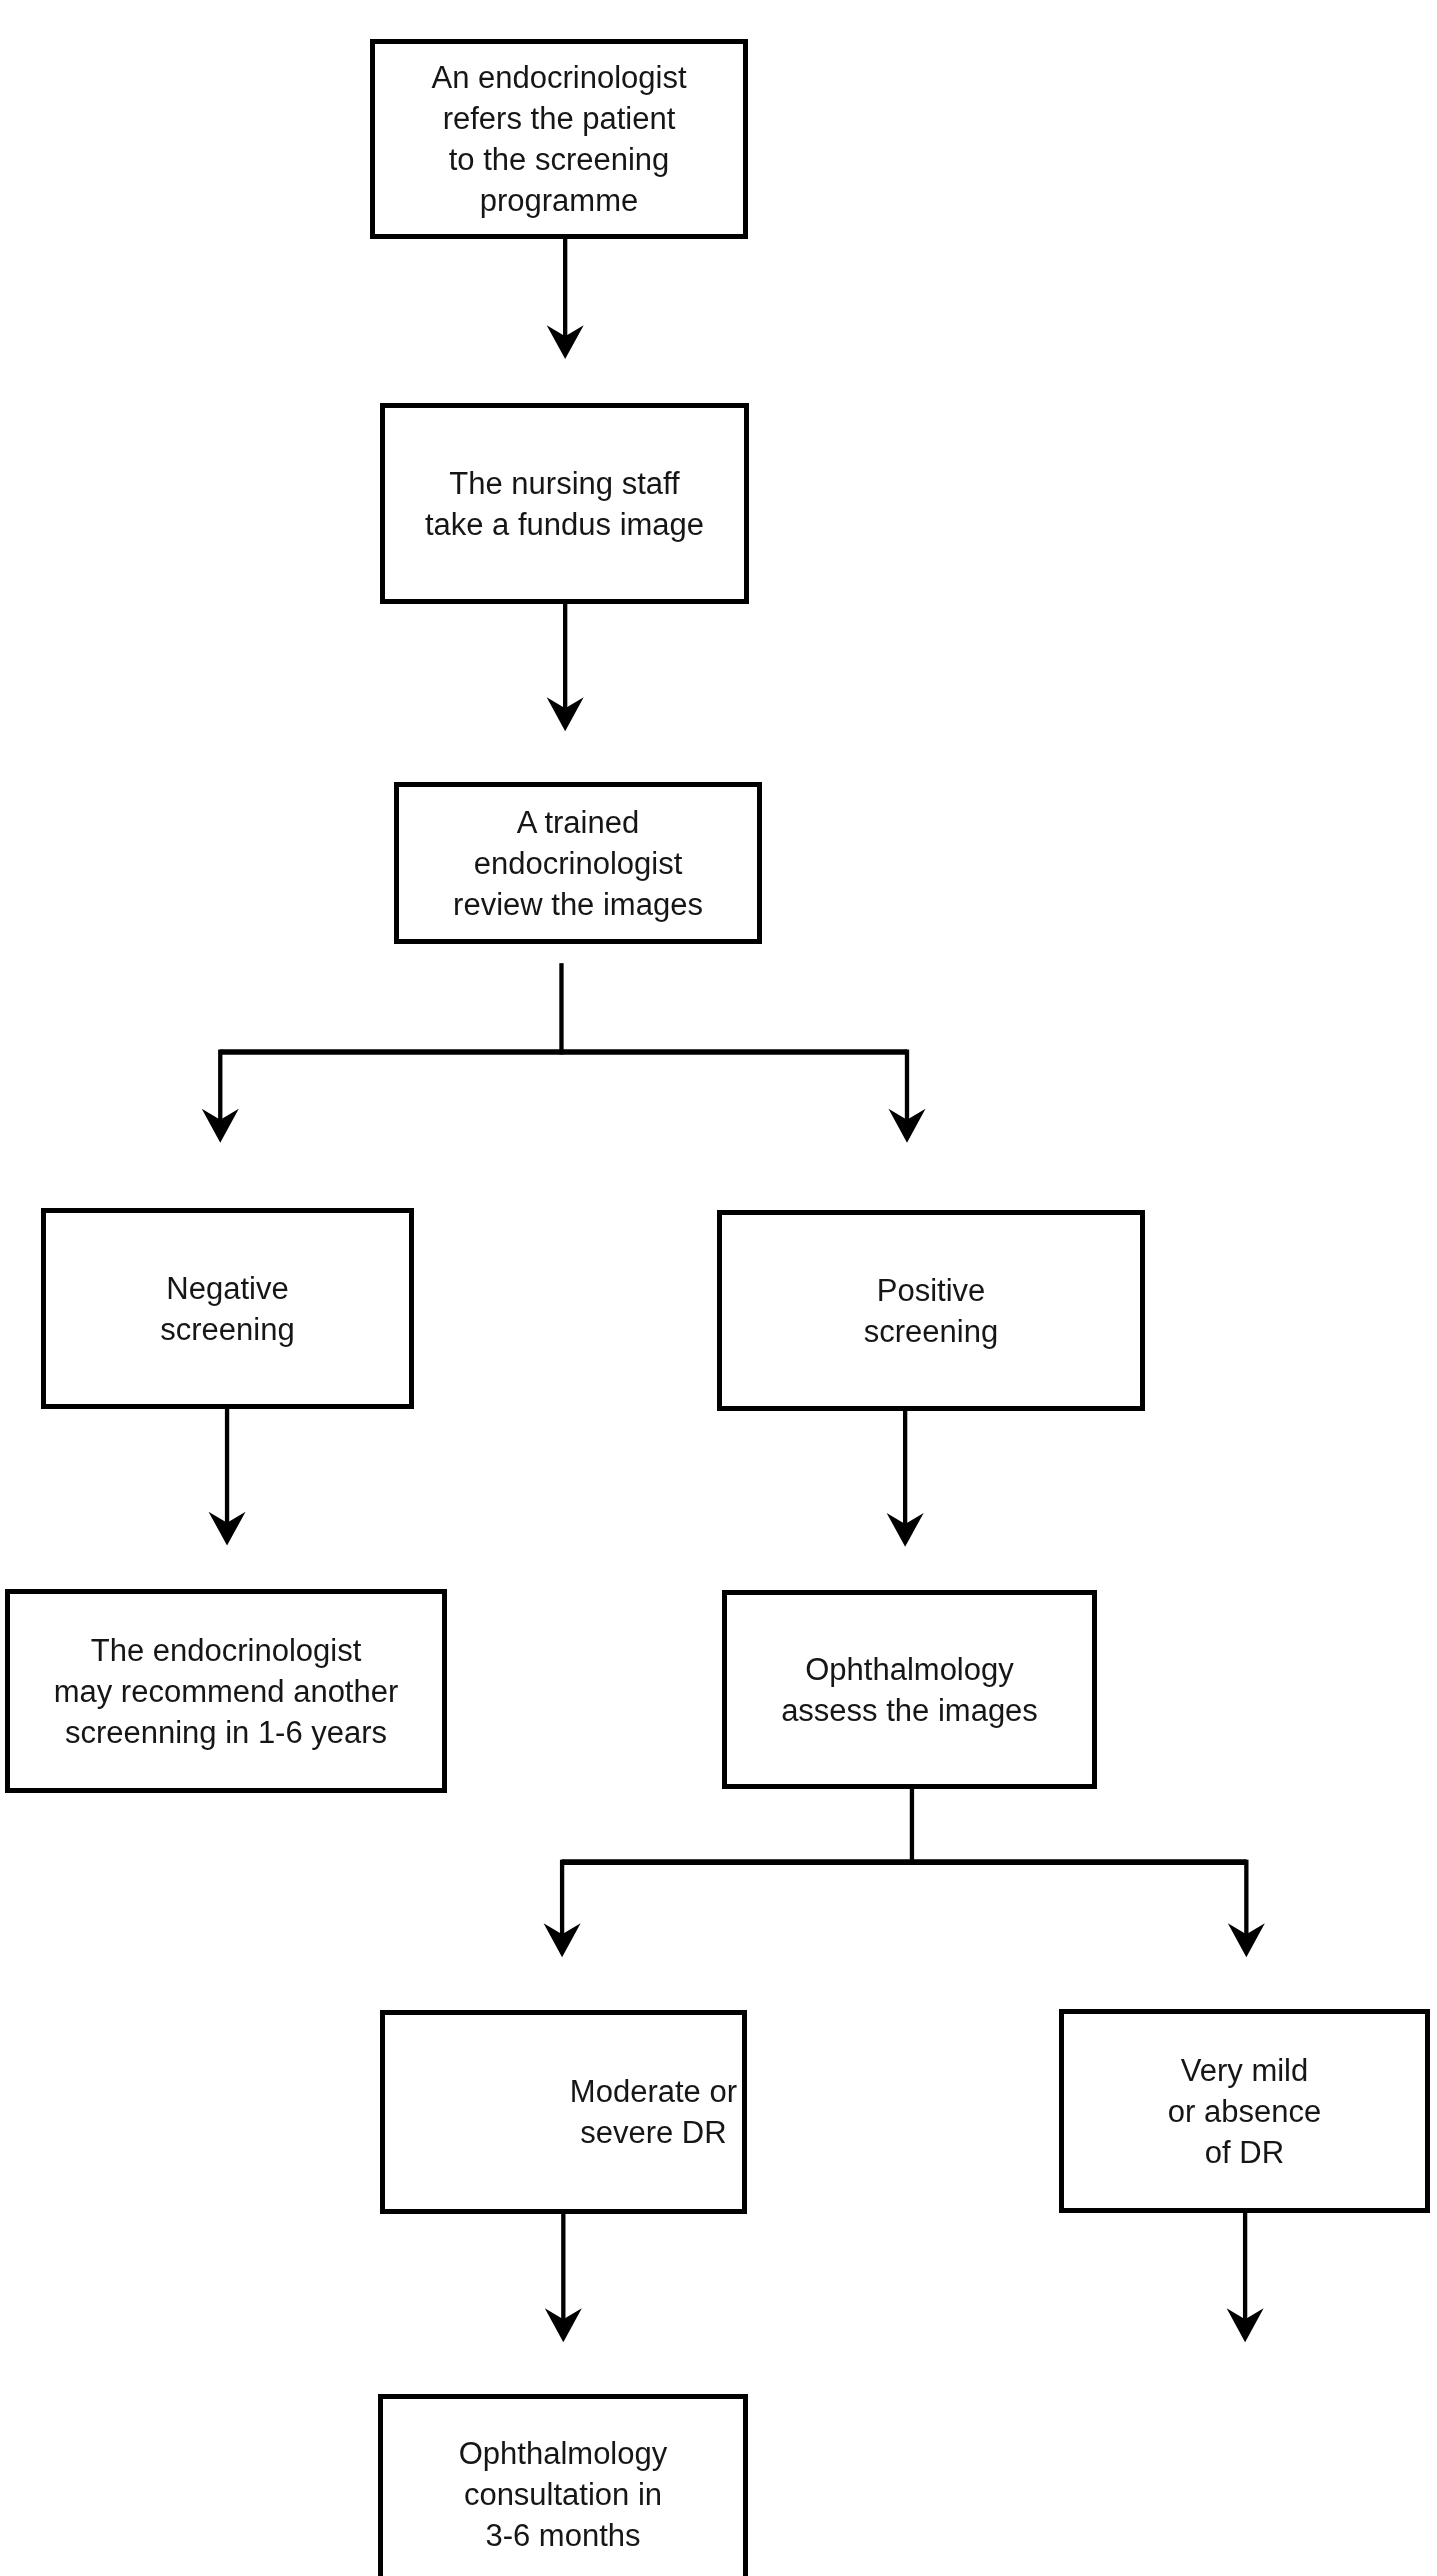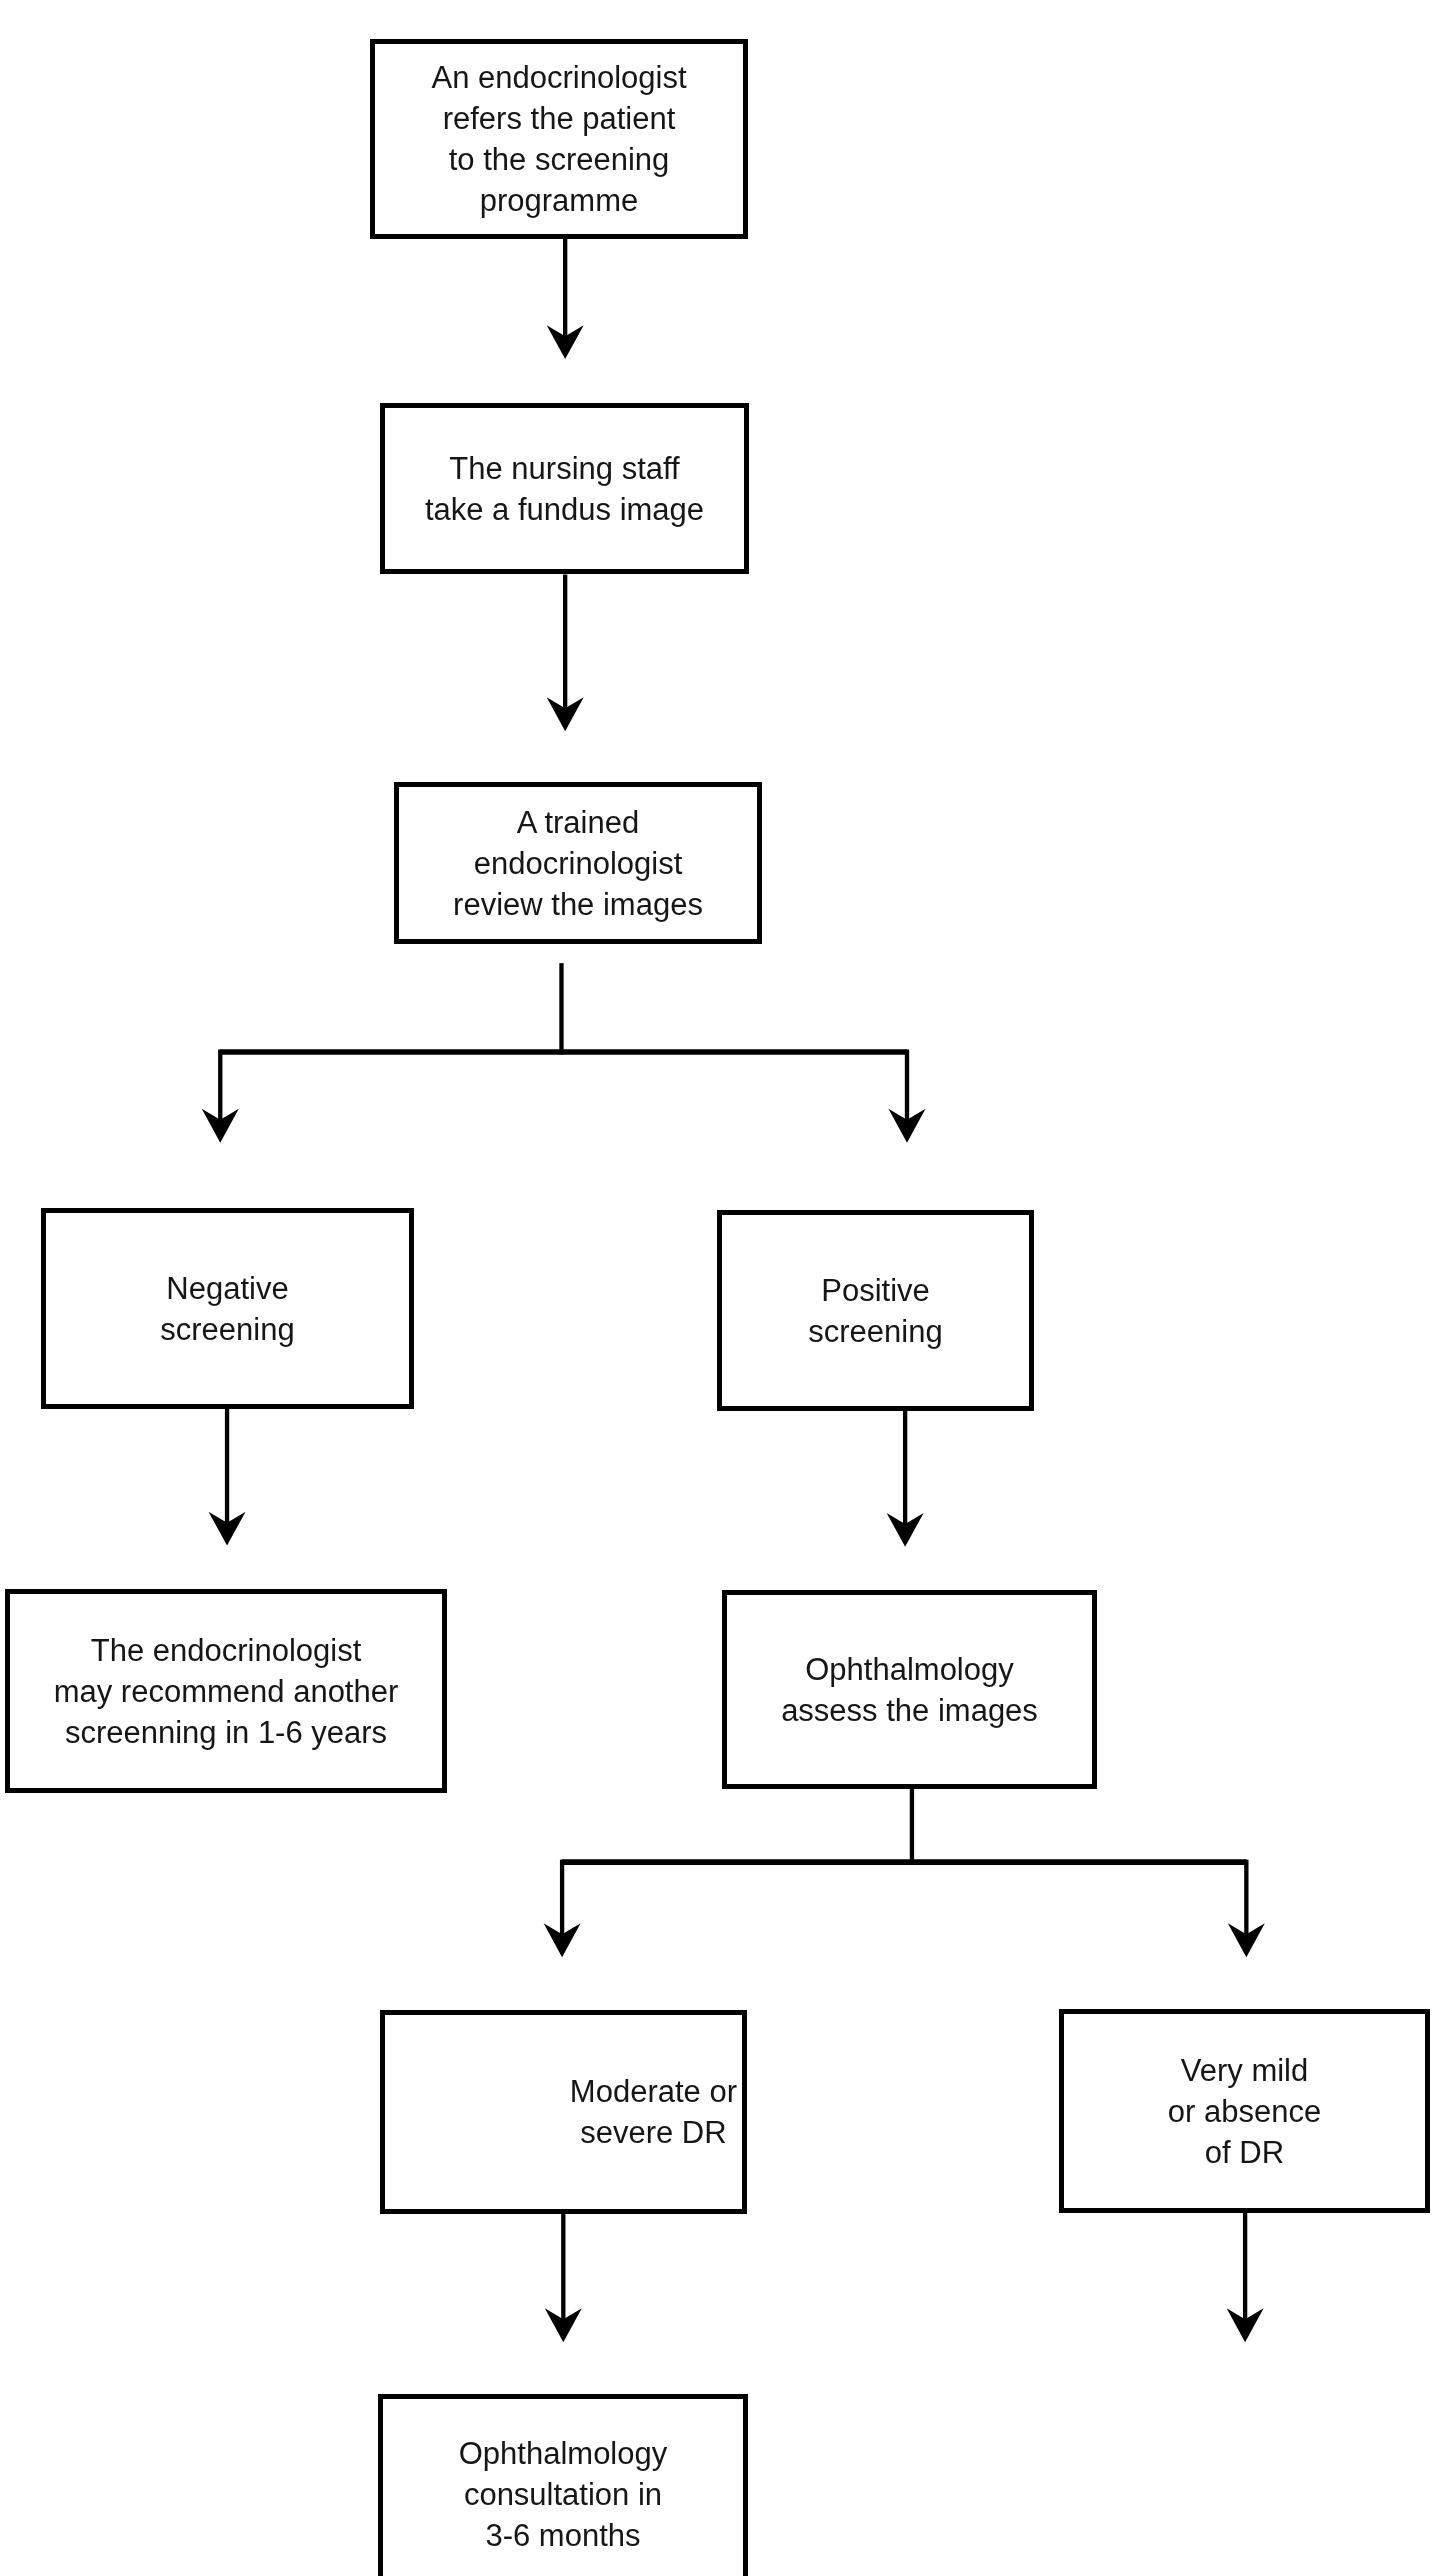--- a/index.html
+++ b/index.html
@@ -110,37 +110,37 @@
     </g>
   </svg>
 
   <div class="node" style="left:370px; top:11px; width:378px; height:200px;">
     <span class="label">An endocrinologist
 refers the patient
 to the screening
 programme</span>
   </div>
 
-  <div class="node" style="left:380px; top:375px; width:369px; height:171px;">
+  <div class="node" style="left:380px; top:375px; width:369px; height:201px;">
     <span class="label">The nursing staff
 take a fundus image</span>
   </div>
 
   <div class="node" style="left:394px; top:754px; width:368px; height:162px;">
     <span class="label">A trained
 endocrinologist
 review the images</span>
   </div>
 
   <div class="node" style="left:41px; top:1180px; width:373px; height:201px;">
     <span class="label">Negative
 screening</span>
   </div>
 
-  <div class="node" style="left:717px; top:1182px; width:317px; height:201px;">
+  <div class="node" style="left:717px; top:1182px; width:428px; height:201px;">
     <span class="label">Positive
 screening</span>
   </div>
 
   <div class="node" style="left:5px; top:1561px; width:442px; height:204px;">
     <span class="label">The endocrinologist
 may recommend another
 screenning in 1-6 years</span>
   </div>
 

